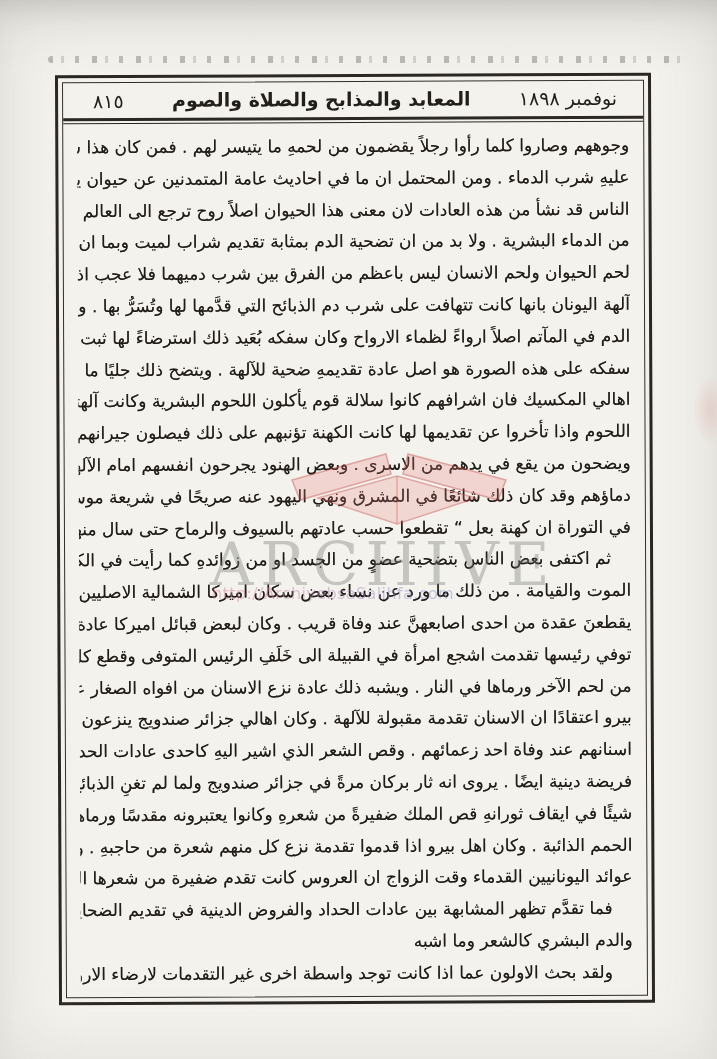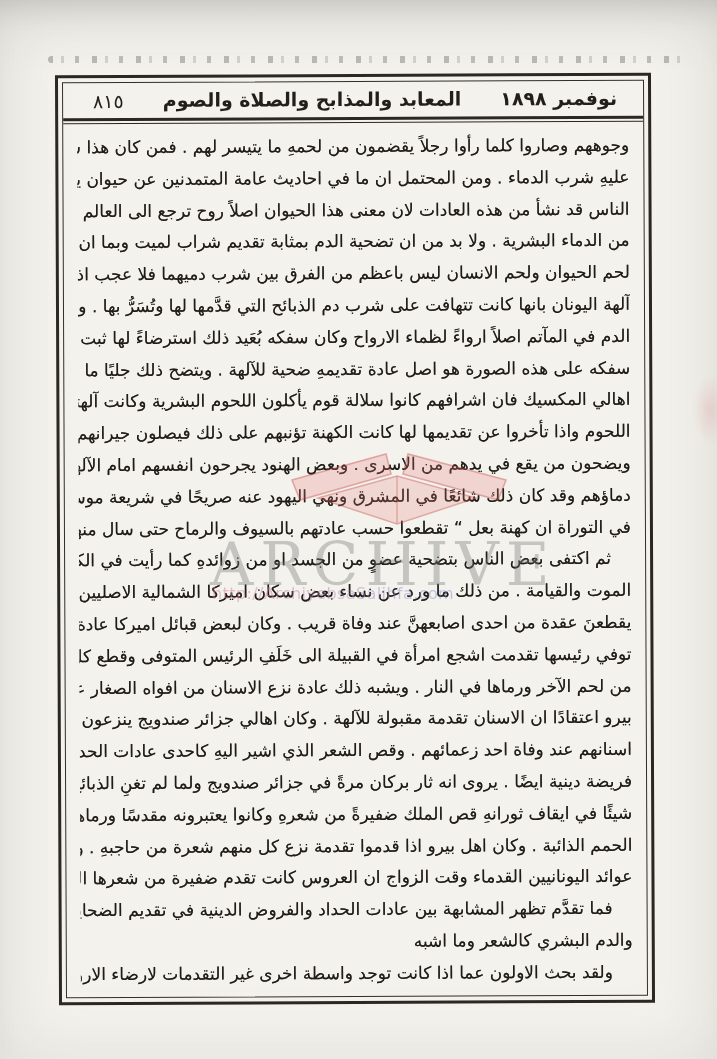--- a/index.html
+++ b/index.html
@@ -36,21 +36,21 @@
   }
   .frame-inner{
     position:absolute;inset:4px;
     border:1.5px solid #322f2a;
   }
   .page-header{
     display:flex;direction:rtl;align-items:center;
     height:30px;padding:2px 26px 0 30px;
     color:#221f1b;
   }
-  .hdr-date{font-size:19px;font-weight:bold;white-space:nowrap;}
+  .hdr-date{font-size:19px;font-weight:normal;white-space:nowrap;}
   .hdr-title{flex:1;text-align:center;font-size:19px;font-weight:bold;white-space:nowrap;}
   .hdr-page{font-size:19px;letter-spacing:2px;white-space:nowrap;padding-top:2px;}
   .header-rule{margin:3px 0 0 0;}
   .header-rule .thick{height:2.5px;background:#2b2824;}
   .header-rule .thin{height:1px;background:#2b2824;margin-top:2.5px;}
   .body-text{
     direction:rtl;
     padding:8px 14px 0 14px;
     font-size:17px;
     color:#201d19;

